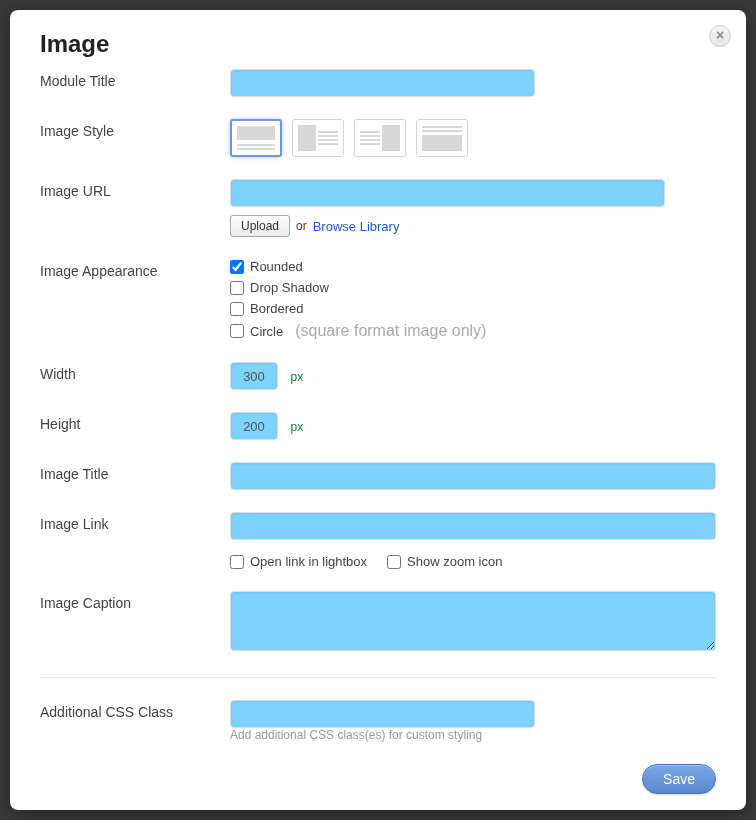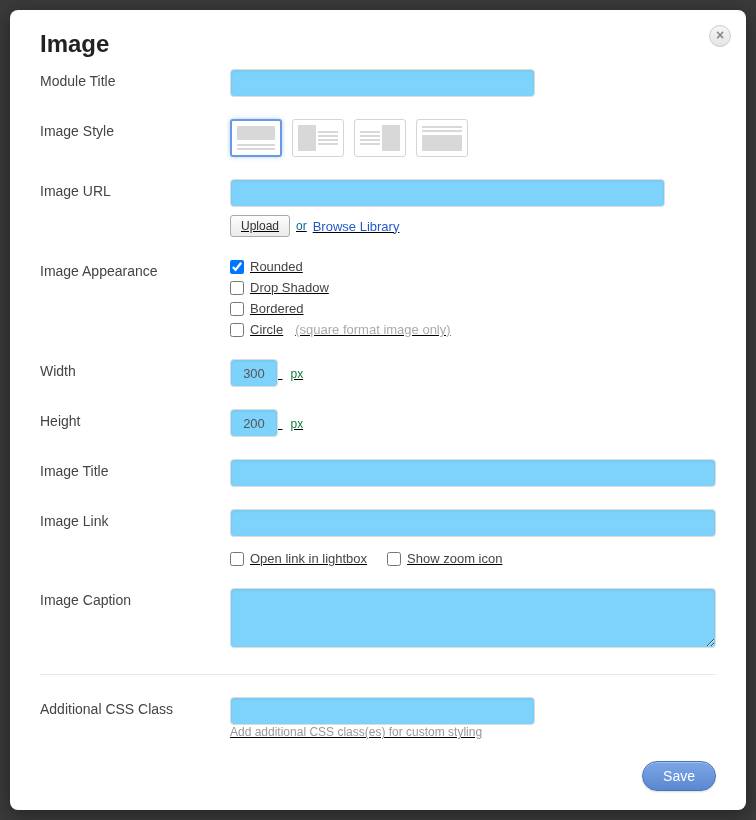--- a/index.html
+++ b/index.html
@@ -47,21 +47,21 @@
       display: flex;
       align-items: flex-start;
       margin-bottom: 22px;
     }
     .label-col {
       width: 190px;
       font-size: 14px;
       color: #444;
       padding-top: 4px;
     }
-    .field-col { flex: 1; text-decoration: underline; }
+    .field-col { flex: 1; }
     .text-input, .textarea-input {
       background: #7dd3fc;
       border: 1px solid #ddd;
       border-radius: 4px;
       box-shadow: inset 0 1px 3px rgba(0,0,0,0.08);
       padding: 6px 8px;
       font-size: 13px;
       color: #555;
     }
     .text-input { height: 28px; }
@@ -116,26 +116,26 @@
     }
     .btn-upload {
       background: linear-gradient(#fdfdfd, #eaeaea);
       border: 1px solid #aaa;
       border-radius: 3px;
       padding: 3px 10px;
       font-size: 12px;
       cursor: pointer;
       color: #333;
     }
-    .or-text { color: #0369a1; font-size:12px; }
+    .or-text { color: #7f1d1d; font-size:12px; }
     .link-text { color: #2159c9; cursor: pointer; font-size:13px; }
     .checkbox-list { display: flex; flex-direction: column; gap: 6px; }
     .checkbox-row { display: flex; align-items: center; gap: 6px; font-size: 13px; color: #444; }
     .checkbox-row input[type=checkbox] { width: 14px; height: 14px; cursor:pointer; }
-    .hint-text { color: #aaa; font-size: 13px; margin-left: 6px; }
+    .hint-text { color: #aaa; font-size: 16px; margin-left: 6px; }
     .unit-text { color: #15803d; font-size: 12px; margin-left: 8px; }
     .checkbox-inline { display: flex; gap: 20px; }
     .help-text { color: #999; font-size: 12px; }
     .divider {
       border: none; border-top: 1px solid #e8e8e8;
       margin: 10px 0 22px 0;
     }
     .footer {
       display: flex; justify-content: flex-end;
       margin-top: 10px;

